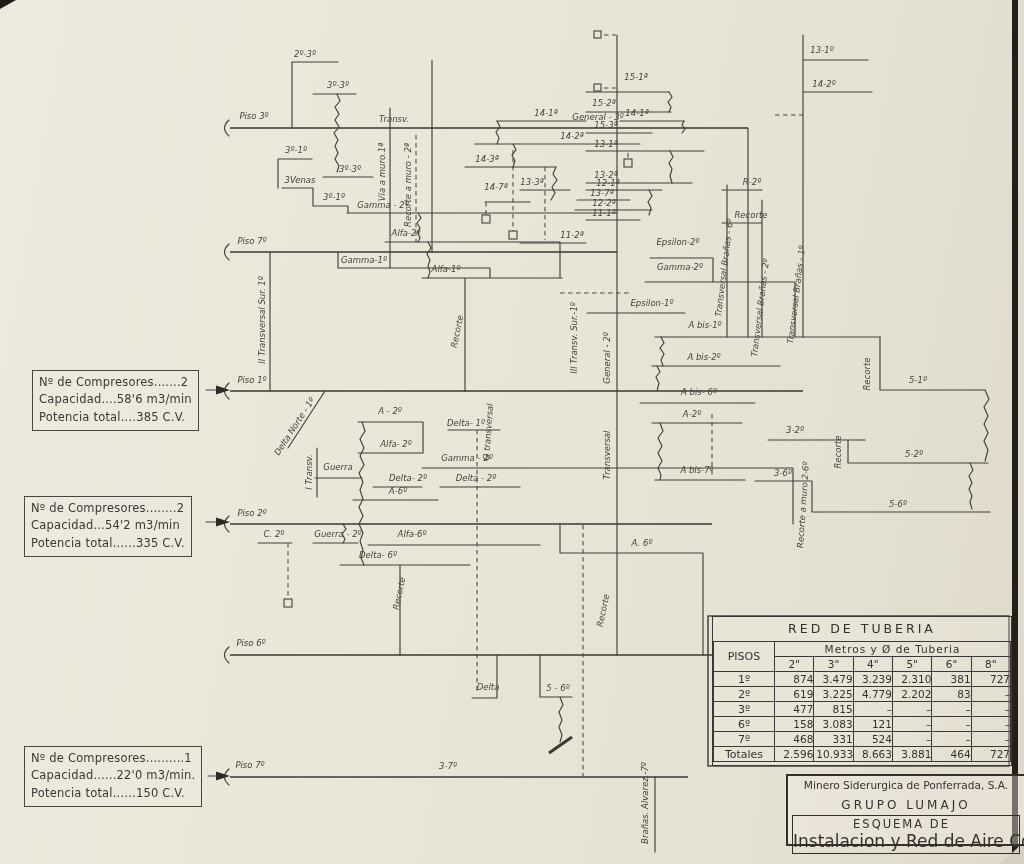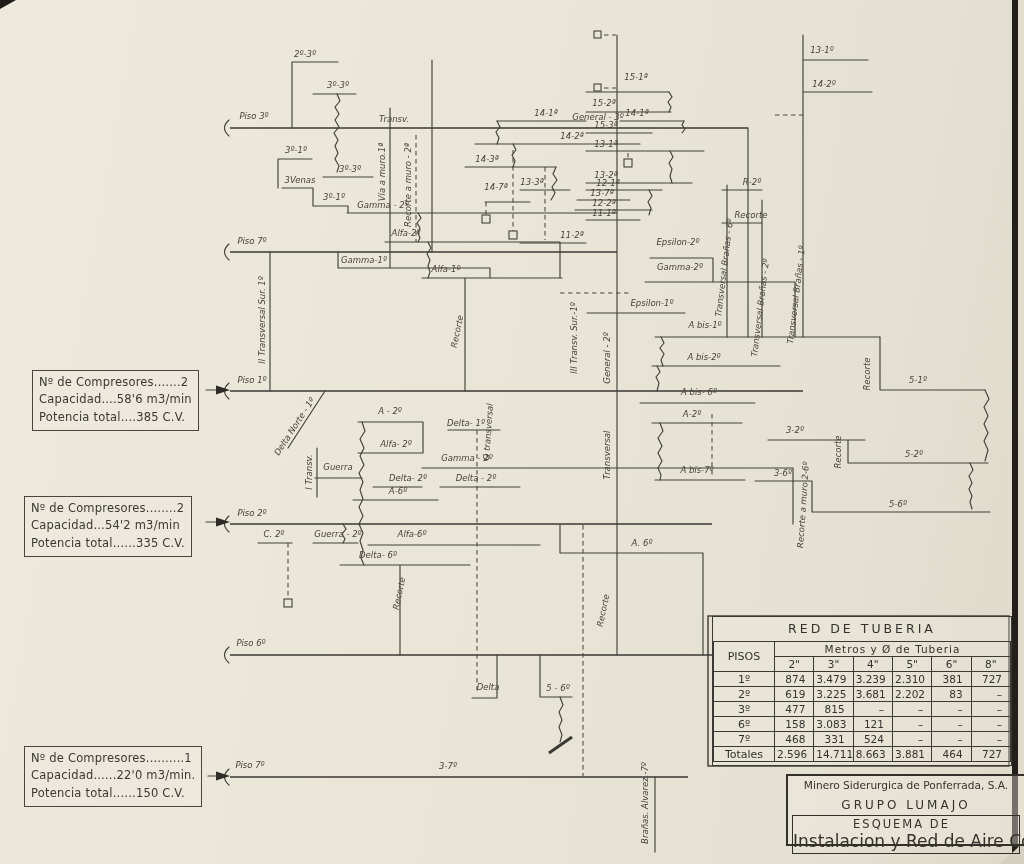--- a/index.html
+++ b/index.html
@@ -30,21 +30,21 @@
     margin-left:36px;
   }
   .tabletitle{
     text-align:center;font-size:12.5px;letter-spacing:3px;padding-top:4px;height:20px;
     color:#35322d;
   }
   table.pipes{border-collapse:collapse;width:100%;table-layout:fixed;font-size:10.5px;color:#35322d;border-radius:27px;}
   table.pipes td,table.pipes th{border:1px solid #3c3934;text-align:center;padding:0 2px;height:14px;font-weight:normal;}
   table.pipes .piso-col{width:56px;font-size:11px;}
   table.pipes .grouphead{letter-spacing:1px;}
-  table.pipes td.num{text-align:right;padding-right:8px;}
+  table.pipes td.num{text-align:right;padding-right:0;}
   .titleblock{
     position:absolute;left:786px;top:774px;width:240px;height:72px;
     border:2px solid #33302b;background:rgba(240,236,226,.4);box-sizing:border-box;
     text-align:center;color:#35322d;
   }
   .tb-company{font-size:10.6px;margin-top:3px;white-space:nowrap;}
   .tb-group{font-size:12px;letter-spacing:3px;margin-top:7px;}
   .tb-inner{
     border:1.8px solid #33302b;margin:3px 4px 0 4px;padding:1px 9px 2px 0;
   }
@@ -265,21 +265,21 @@
             <td class="num">3.479</td>
             <td class="num">3.239</td>
             <td class="num">2.310</td>
             <td class="num">381</td>
             <td class="num">727</td>
           </tr>
           <tr>
             <td class="piso-col">2º</td>
             <td class="num">619</td>
             <td class="num">3.225</td>
-            <td class="num">3.681</td>
+            <td class="num">4.779</td>
             <td class="num">2.202</td>
             <td class="num">83</td>
             <td class="num">–</td>
           </tr>
           <tr>
             <td class="piso-col">3º</td>
             <td class="num">477</td>
             <td class="num">815</td>
             <td class="num">–</td>
             <td class="num">–</td>
@@ -300,21 +300,21 @@
             <td class="num">468</td>
             <td class="num">331</td>
             <td class="num">524</td>
             <td class="num">–</td>
             <td class="num">–</td>
             <td class="num">–</td>
           </tr>
           <tr>
             <td class="piso-col">Totales</td>
             <td class="num">2.596</td>
-            <td class="num">14.711</td>
+            <td class="num">10.933</td>
             <td class="num">8.663</td>
             <td class="num">3.881</td>
             <td class="num">464</td>
             <td class="num">727</td>
           </tr>
         </tbody>
     </table>
   </div>
 
   <div class="titleblock">

